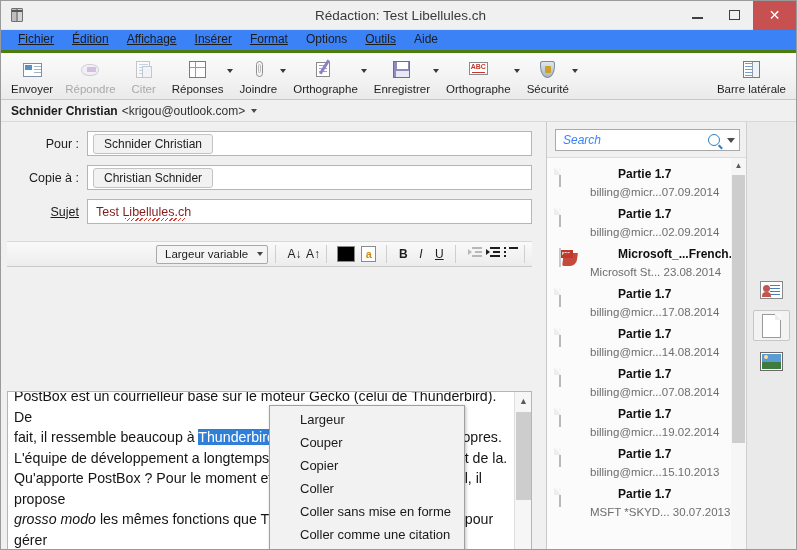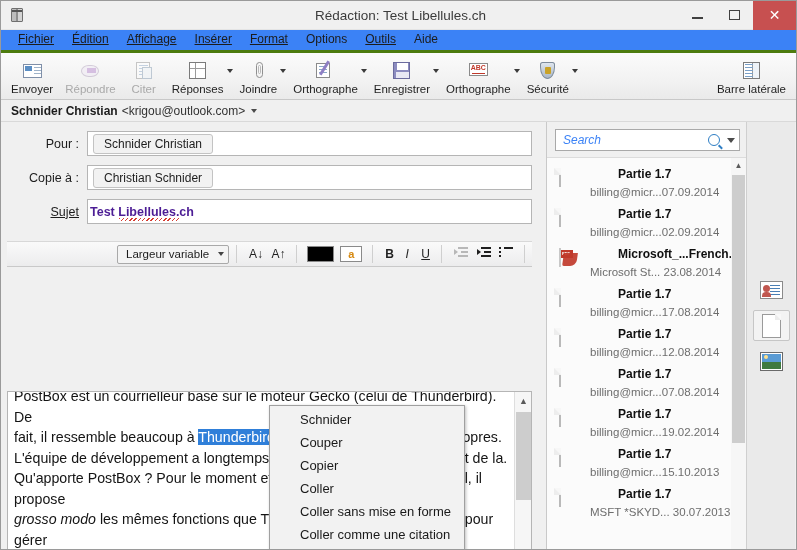--- a/index.html
+++ b/index.html
@@ -67,21 +67,21 @@
     font-size: 12px; color: #1c1c1c;
     padding: 2px 9px;
   }
   .menu-item u { text-decoration: underline; }
 
   
   .toolbar {
     height: 47px;
     background: linear-gradient(to bottom, #fbfbfb 0%, #f2f2f2 60%, #eaeaea 100%);
     border-bottom: 1px solid #c8c8c8;
-    display: flex; align-items: flex-end;
+    display: flex; align-items: center;
     padding: 0 4px;
     position: relative;
   }
   .tb-btn {
     display: flex; flex-direction: column; align-items: center;
     justify-content: center;
     padding: 1px 6px 0 6px;
     min-width: 44px;
     height: 45px;
   }
@@ -161,40 +161,41 @@
   .flabel u { text-decoration: underline; }
   .finput {
     flex:1; height: 25px; background:#fff; border:1px solid #b5b5b5;
     display:flex; align-items:center; padding: 0 3px;
   }
   .pill {
     display:inline-block; background:#f2f2f2; border:1px solid #c3c3c3;
     border-radius:3px; font-size:12px; color:#1d1d1d;
     padding: 2px 10px; margin-left:2px;
   }
-  .finput.plain { padding-left:2px; font-size:12.5px; color:#4c1d95;font-weight:bold; }
+  .finput.plain { padding-left:8px; font-size:12.5px; color:#7f1d1d; }
   .subject-text { position: relative; }
   .subject-text .squiggle {
     position:absolute; left: 29px; bottom: -2px; width: 60px; height: 3px;
     background-image: repeating-linear-gradient(135deg,#d63a2f 0 1px, transparent 1px 3px);
   }
 
   
   .fmtbar {
     margin: 2px 14px 0 6px;
     height: 26px;
     background: linear-gradient(to bottom,#fafafa,#ececed);
     border-top:1px solid #d8d8d8; border-bottom:1px solid #c9c9c9;
     display:flex; align-items:center; padding-left:110px;
   }
   .fmt-select {
     height:19px; min-width:112px; background:#f4f4f4;
     border:1px solid #a9a9a9; border-radius:2px;
     font-size:11.5px; color:#1c1c1c; display:flex; align-items:center;
     padding:0 4px 0 8px;
+    margin-left:39px;
   }
   .fmt-select .cv { margin-left:auto; width:0;height:0;
     border-left:3.5px solid transparent;border-right:3.5px solid transparent;border-top:4px solid #444;}
   .fmt-sep { width:1px;height:18px;background:#cfcfcf;margin:0 7px;}
   .fmt-btn { font-size:12px; color:#1f1f1f; padding:0 5px; min-width:18px; text-align:center;}
   .fmt-btn.dim { color:#b8b8b8; }
   .swatch-text { width:30px;height:16px;background:#000;border:1px solid #8a8a8a;margin:0 3px;}
   .swatch-hl { width:24px;height:16px;background:#fff;border:1px solid #8a8a8a;margin:0 3px;
      font-size:11px;font-weight:bold;color:#d68910;text-align:center;line-height:14px;}
   .ind-ico { display:inline-block; width:14px;height:11px;position:relative; }
@@ -529,21 +530,21 @@
 
         <div class="vscroll">
           <div class="arrw up">▲</div>
           <div class="thumb"></div>
 
         </div>
       </div>
 
       <div class="ctxmenu">
         <div class="ctx-item">
-            <span>Schnider</span>
+            <span>Largeur</span>
           </div>
         <div class="ctx-item">
             <span>Couper</span>
           </div>
         <div class="ctx-item">
             <span>Copier</span>
           </div>
         <div class="ctx-item">
             <span>Coller</span>
           </div>
@@ -600,21 +601,21 @@
               <span class="sb-txt">
                 <span class="sb-name">Partie 1.7</span>
                 <span class="sb-meta">billing@micr...17.08.2014</span>
               </span>
             </div>
 
             <div class="sb-row">
               <span class="sb-ico"><span class="file-ico"></span></span>
               <span class="sb-txt">
                 <span class="sb-name">Partie 1.7</span>
-                <span class="sb-meta">billing@micr...12.08.2014</span>
+                <span class="sb-meta">billing@micr...14.08.2014</span>
               </span>
             </div>
 
             <div class="sb-row">
               <span class="sb-ico"><span class="file-ico"></span></span>
               <span class="sb-txt">
                 <span class="sb-name">Partie 1.7</span>
                 <span class="sb-meta">billing@micr...07.08.2014</span>
               </span>
             </div>

